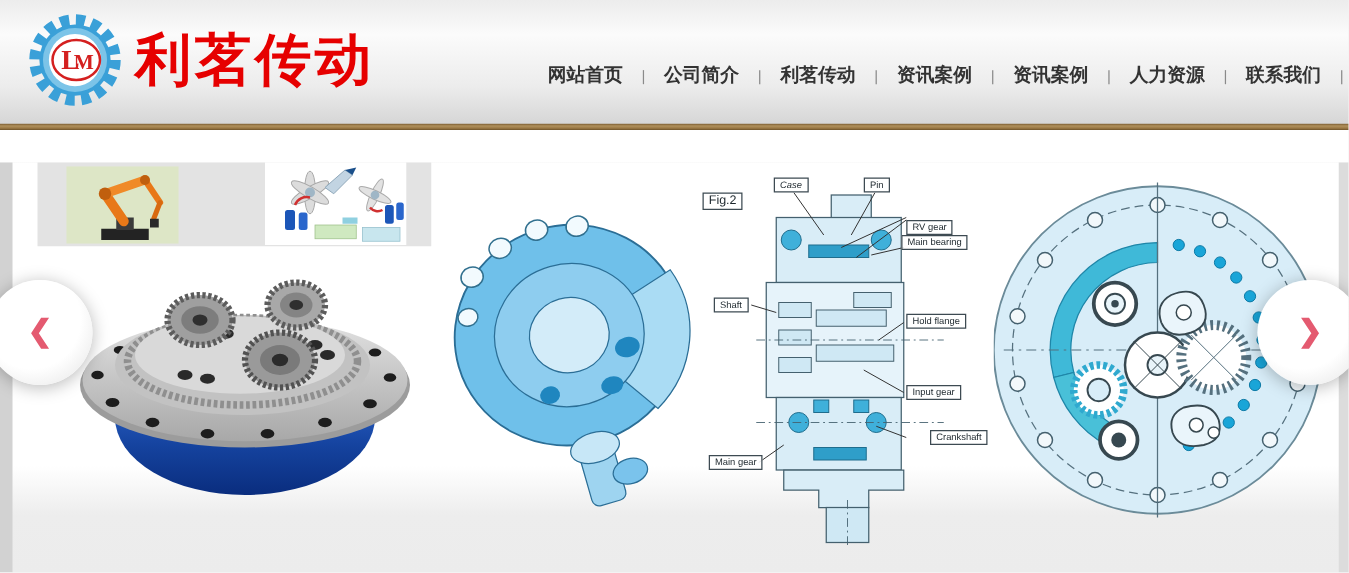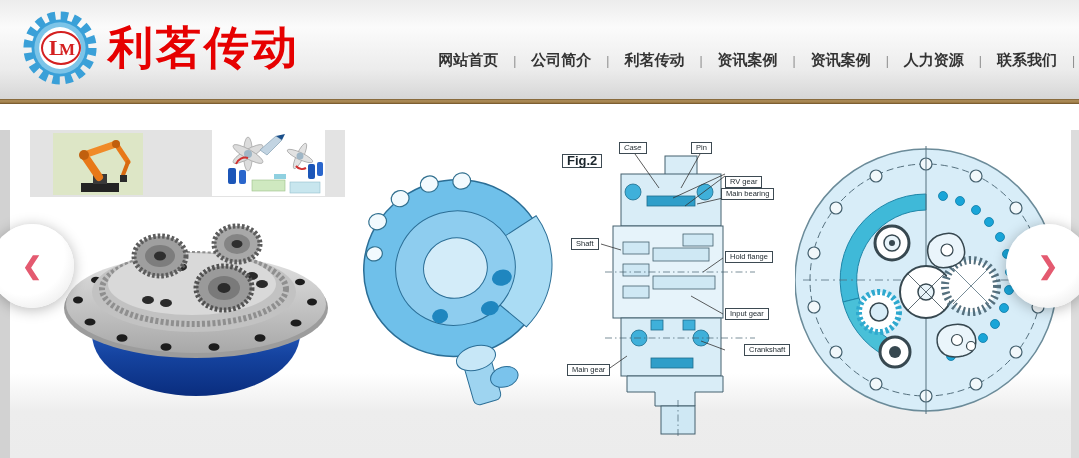--- a/index.html
+++ b/index.html
@@ -42,21 +42,21 @@
   .thumb.prop  { left:182px; top:0; width:113px; height:66px; background:#ffffff; }
 
   .photo     { position:absolute; left:56px;  top:74px;  width:282px; height:202px; }
   .cutaway   { position:absolute; left:358px; top:10px;  width:196px; height:296px; }
   .xsection  { position:absolute; left:555px; top:0;     width:252px; height:312px; }
   .frontdiag { position:absolute; left:795px; top:10px;  width:262px; height:292px; }
 
   
   .lbl { position:absolute; border:1px solid #3d4a52; background:rgba(255,255,255,0.88);
     color:#1c262c; font-size:7.5px; line-height:10px; padding:0 4px; white-space:nowrap; }
-  .lbl.fig { font-weight:bold; font-size:13px; line-height:12px; border-width:1.5px; }
+  .lbl.fig { font-weight:normal; font-size:10px; line-height:12px; border-width:1.5px; }
 
   
   .arrow-btn { position:absolute; width:84px; height:84px; border-radius:50%; border:none;
     background:radial-gradient(circle at 42% 38%, #ffffff 55%, #f0f0f0 78%, #e2e2e2 100%);
     box-shadow:0 2px 14px rgba(0,0,0,0.28); cursor:pointer; z-index:6;
     display:flex; align-items:center; justify-content:center; }
   .arrow-btn.prev { left:-10px; top:94px; }
   .arrow-btn.next { left:1006px; top:94px; }
   .arrow-glyph { color:#e45a70; font-size:24px; font-weight:bold; line-height:1; }
 </style>

